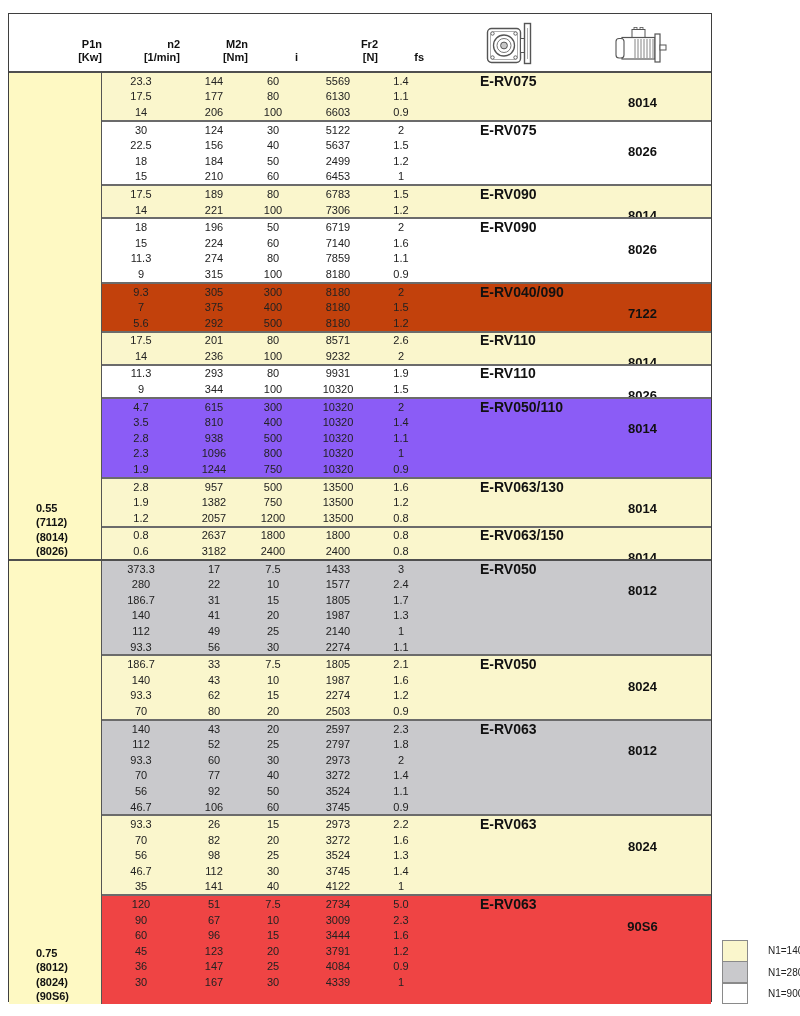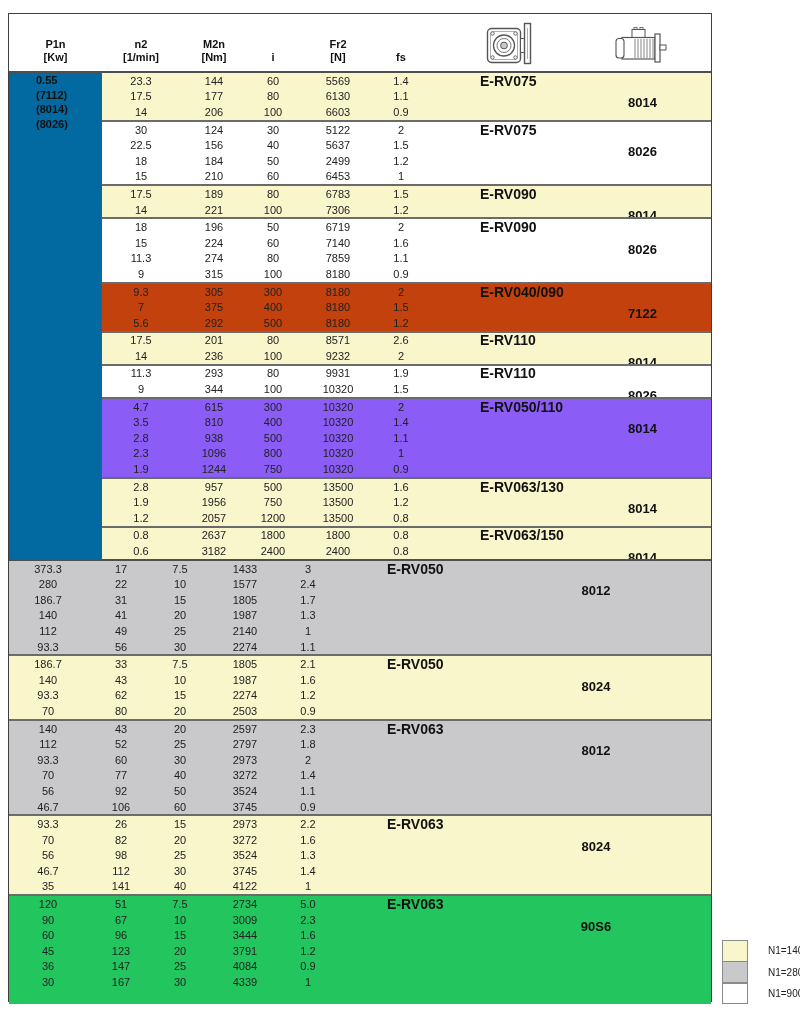--- a/index.html
+++ b/index.html
@@ -11,37 +11,37 @@
   .spec-table{
     position:absolute;left:8px;top:13px;width:704px;height:989px;
     border:1px solid #3f3f3f;box-sizing:border-box;
     display:flex;flex-direction:column;background:#fff;
   }
   
   .header-row{
     height:57px;flex:0 0 57px;border-bottom:2px solid #4f4f4f;
     position:relative;display:flex;align-items:flex-end;
   }
-  .hcol{text-align:center;font-weight:bold;font-size:11px;line-height:13px;padding-bottom:7px;color:#111;}
+  .hcol{text-align:right;font-weight:bold;font-size:11px;line-height:13px;padding-bottom:7px;color:#111;}
   .hc-p1n{width:93px;}
   .hc-n2{width:78px;}
   .hc-m2n{width:68px;}
   .hc-i{width:50px;}
   .hc-fr2{width:80px;}
   .hc-fs{width:46px;}
   .icon{position:absolute;}
   .gearbox-icon{left:477px;top:6px;}
   .motor-icon{left:606px;top:13px;}
   
   .sections{flex:1;display:flex;flex-direction:column;}
   .section{display:flex;align-items:stretch;}
   .section + .section{border-top:2px solid #4f4f4f;}
   .p1n-cell{
     width:93px;flex:0 0 93px;border-right:1px solid #555;box-sizing:border-box;
-    display:flex;align-items:flex-start;background:#0369a1;
+    display:flex;align-items:flex-end;background:#fef9c3;
   }
   .p1n-label{padding-left:27px;font-weight:bold;font-size:11px;line-height:14.5px;color:#111;}
   .data-area{flex:1;display:flex;flex-direction:column;}
   .group + .group{border-top:2px solid #6b6b6b;}
   .row{display:flex;height:15.6px;align-items:center;font-size:11px;}
   .cell{text-align:center;white-space:nowrap;}
   .c-n2{width:78px;}
   .c-m2n{width:68px;}
   .c-i{width:50px;}
   .c-fr2{width:80px;}
@@ -379,21 +379,21 @@
               <div class="cell c-n2">2.8</div>
               <div class="cell c-m2n">957</div>
               <div class="cell c-i">500</div>
               <div class="cell c-fr2">13500</div>
               <div class="cell c-fs">1.6</div>
               <div class="cell c-model">E-RV063/130</div>
               <div class="cell c-motor">8014</div>
             </div>
             <div class="row">
               <div class="cell c-n2">1.9</div>
-              <div class="cell c-m2n">1956</div>
+              <div class="cell c-m2n">1382</div>
               <div class="cell c-i">750</div>
               <div class="cell c-fr2">13500</div>
               <div class="cell c-fs">1.2</div>
               <div class="cell c-model"></div>
               <div class="cell c-motor"></div>
             </div>
             <div class="row">
               <div class="cell c-n2">1.2</div>
               <div class="cell c-m2n">2057</div>
               <div class="cell c-i">1200</div>
@@ -419,20 +419,28 @@
               <div class="cell c-i">2400</div>
               <div class="cell c-fr2">2400</div>
               <div class="cell c-fs">0.8</div>
               <div class="cell c-model"></div>
               <div class="cell c-motor"></div>
             </div>
           </div>
         </div>
       </div>
       <div class="section">
+        <div class="p1n-cell">
+          <div class="p1n-label">
+            <div>0.75</div>
+            <div>(8012)</div>
+            <div>(8024)</div>
+            <div>(90S6)</div>
+          </div>
+        </div>
         <div class="data-area">
           <div class="group" style="background: rgb(201, 201, 204);">
             <div class="row">
               <div class="cell c-n2">373.3</div>
               <div class="cell c-m2n">17</div>
               <div class="cell c-i">7.5</div>
               <div class="cell c-fr2">1433</div>
               <div class="cell c-fs">3</div>
               <div class="cell c-model">E-RV050</div>
               <div class="cell c-motor">8012</div>
@@ -617,21 +625,21 @@
             <div class="row">
               <div class="cell c-n2">35</div>
               <div class="cell c-m2n">141</div>
               <div class="cell c-i">40</div>
               <div class="cell c-fr2">4122</div>
               <div class="cell c-fs">1</div>
               <div class="cell c-model"></div>
               <div class="cell c-motor"></div>
             </div>
           </div>
-          <div class="group" style="background: #22c55e;">
+          <div class="group" style="background: #ef4444;">
             <div class="row">
               <div class="cell c-n2">120</div>
               <div class="cell c-m2n">51</div>
               <div class="cell c-i">7.5</div>
               <div class="cell c-fr2">2734</div>
               <div class="cell c-fs">5.0</div>
               <div class="cell c-model">E-RV063</div>
               <div class="cell c-motor">90S6</div>
             </div>
             <div class="row">

